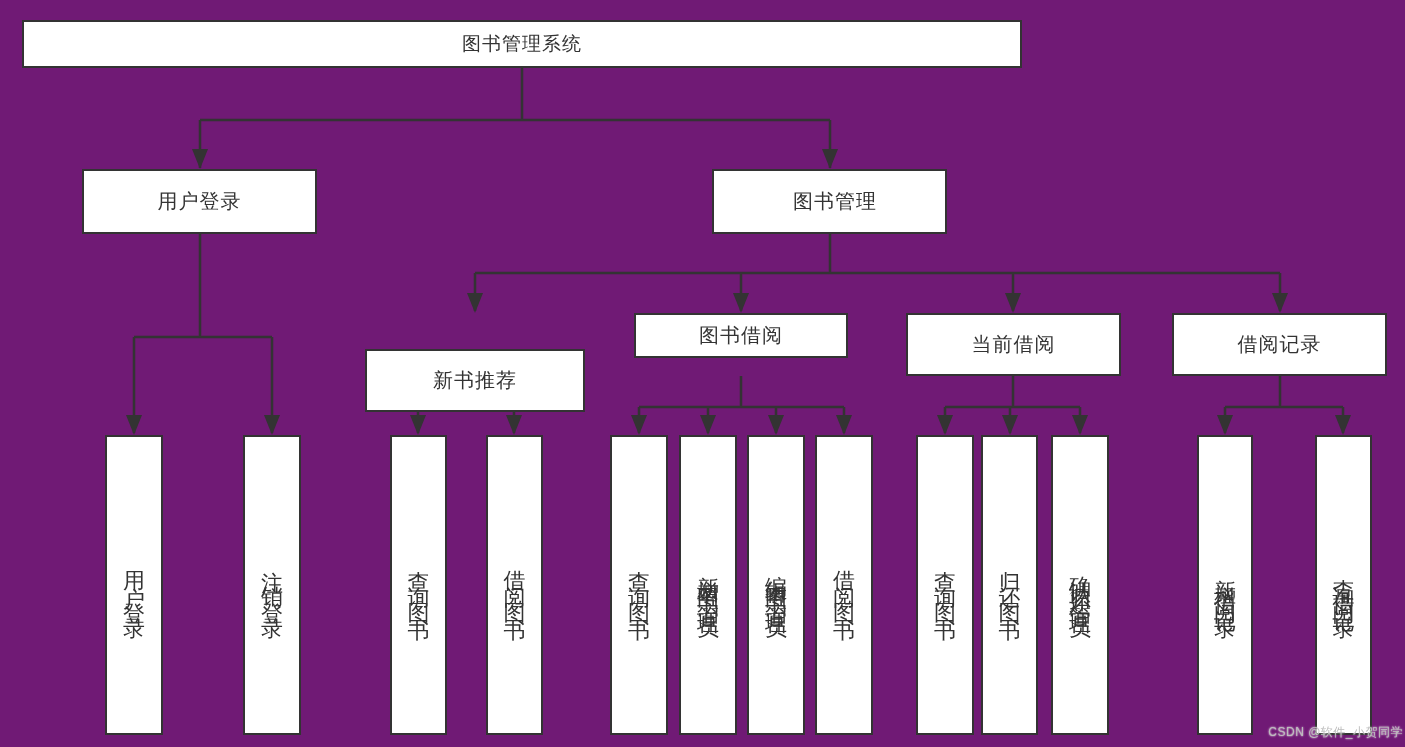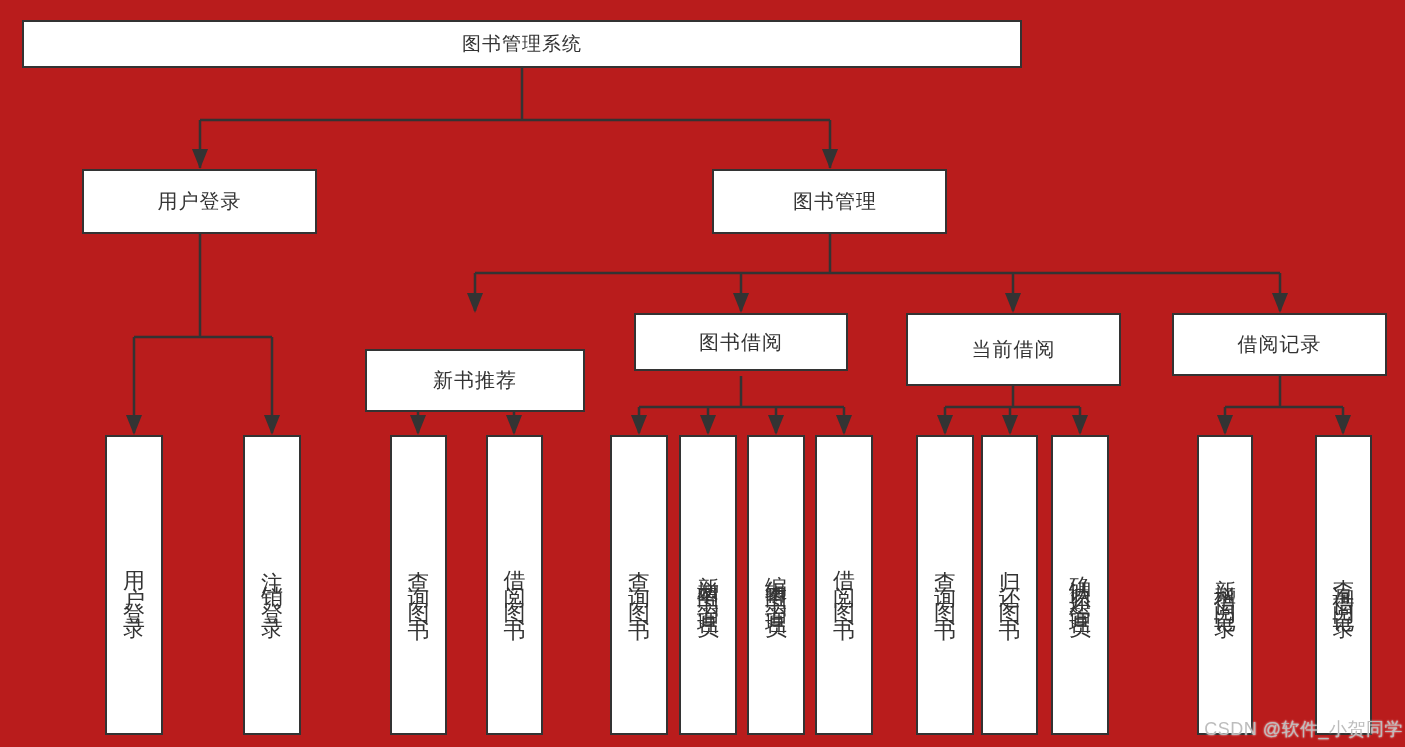--- a/index.html
+++ b/index.html
@@ -1,20 +1,20 @@
 <!DOCTYPE html>
 <html><head>
 <meta charset="utf-8">
 <style>
   html, body { margin: 0; padding: 0; background: #ffffff; }
   #canvas {
     position: relative;
     width: 1405px;
     height: 747px;
-    background: #b91c1c;
+    background: #701a75;
     font-family: "Liberation Sans", "DejaVu Sans", sans-serif;
     color: #333333;
     overflow: hidden;
   }
   #wires { position: absolute; left: 0; top: 0; z-index: 1; }
   .node {
     position: absolute;
     box-sizing: border-box;
     background: #ffffff;
     border: 2.5px solid #333333;
@@ -39,21 +39,21 @@
     font-size: 22px;
     z-index: 2;
   }
   .ls-wide  { letter-spacing: 16px; }
   .ls-mid   { letter-spacing: 8px; }
   .ls-tight { letter-spacing: 6px; }
   #watermark {
     position: absolute;
     right: 2px;
     bottom: 6px;
-    font-size: 18px;
+    font-size: 12px;
     color: #bdbdbd;
     letter-spacing: 0.5px;
     z-index: 5;
     text-shadow: 0 0 2px #ffffff;
   }
 </style>
 </head>
 <body>
 
 <div id="canvas">
@@ -91,22 +91,22 @@
       <use href="#ah" x="1343" y="435"></use>
     </g>
   </svg>
 
   <div class="node root-node" style="left:22px; top:20px; width:1000px; height:48px;">图书管理系统</div>
 
   <div class="node" style="left:82px; top:169px; width:235px; height:65px;">用户登录</div>
   <div class="node" style="left:712px; top:169px; width:235px; height:65px;padding-left:11px;">图书管理</div>
 
   <div class="node" style="left:365px; top:313px; width:220px; height:63px;margin-top:36px;">新书推荐</div>
-  <div class="node" style="left:634px; top:313px; width:214px; height:58px;">图书借阅</div>
-  <div class="node" style="left:906px; top:313px; width:215px; height:73px;">当前借阅</div>
+  <div class="node" style="left:634px; top:313px; width:214px; height:45px;">图书借阅</div>
+  <div class="node" style="left:906px; top:313px; width:215px; height:63px;">当前借阅</div>
   <div class="node" style="left:1172px; top:313px; width:215px; height:63px;">借阅记录</div>
 
   <div class="leaf ls-wide" style="left:105px; top:435px; width:58px; height:300px;">用户登录</div>
   <div class="leaf ls-wide" style="left:243px; top:435px; width:58px; height:300px;">注销登录</div>
 
   <div class="leaf ls-wide" style="left:390px; top:435px; width:57px; height:300px;">查询图书</div>
   <div class="leaf ls-wide" style="left:486px; top:435px; width:57px; height:300px;">借阅图书</div>
 
   <div class="leaf ls-wide" style="left:610px; top:435px; width:58px; height:300px;">查询图书</div>
   <div class="leaf ls-tight" style="left:679px; top:435px; width:58px; height:300px;">新增图书（管理员）</div>

